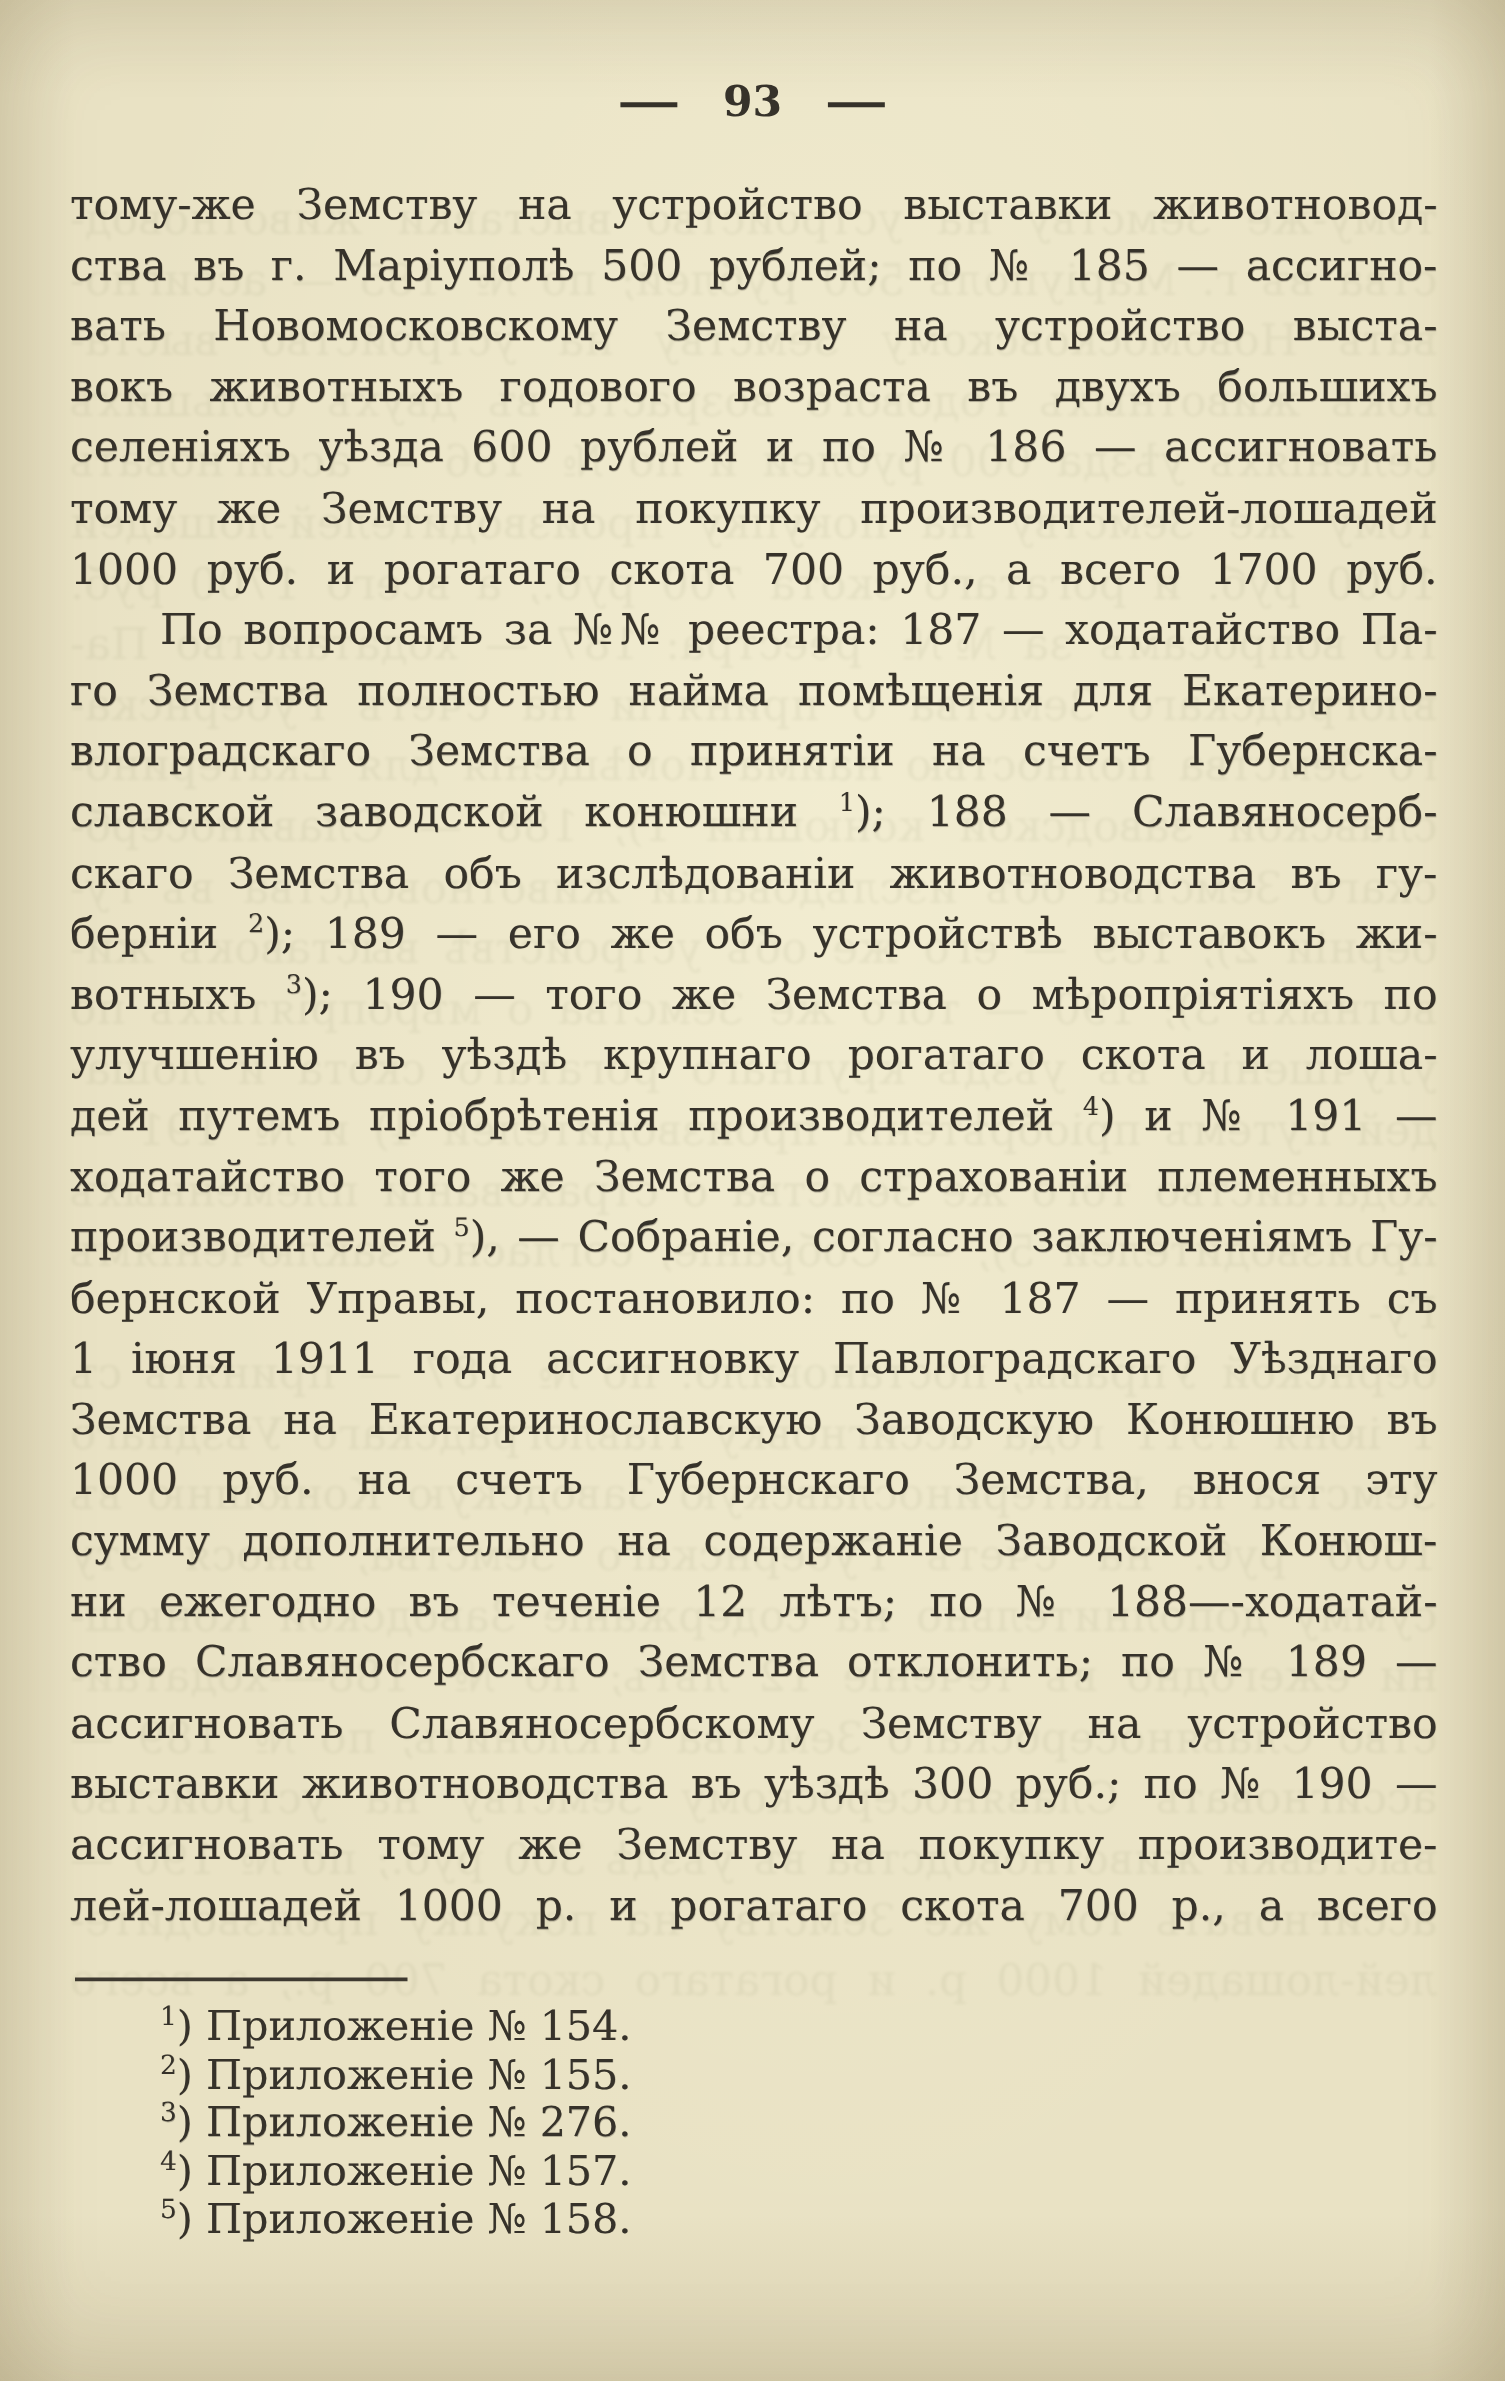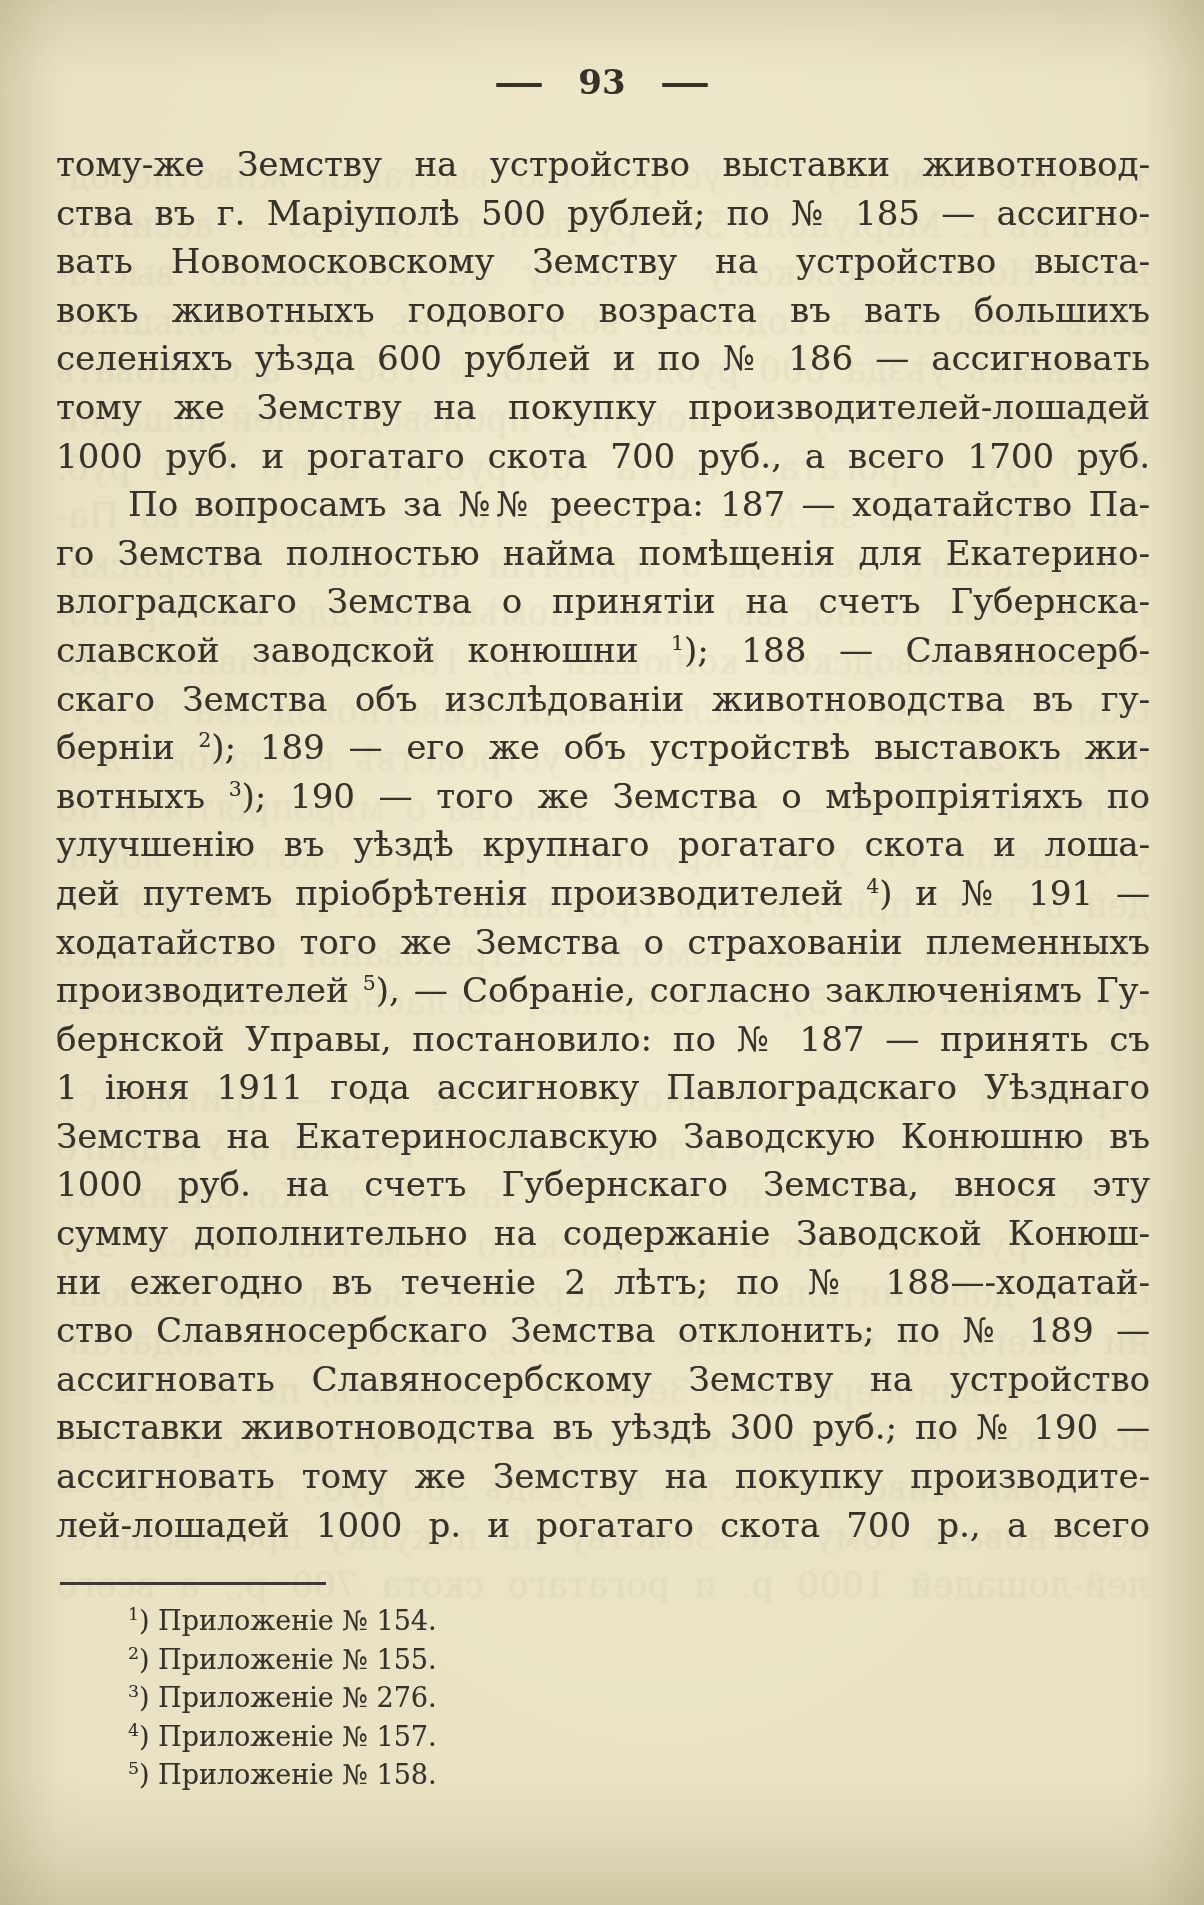--- a/index.html
+++ b/index.html
@@ -46,21 +46,21 @@
   .line.indent{text-indent:72px;}
   .sup{font-size:0.60em; vertical-align:super; line-height:0;}
   .ital{}
   .fnsep{
     position:absolute; top:1582px; left:60px; width:266px;
     border-top:3px solid #3e3930;
     z-index:1;
   }
   .footnotes{
     position:absolute; top:1602px; left:128px;
-    font-size:27px; line-height:38.5px;
+    font-size:33px; line-height:38.5px;
     z-index:1;
     text-shadow:0.3px 0.3px 0.5px rgba(54,50,42,0.3);
   }
   .fnrow{white-space:nowrap;}
   .fnrow .sup{font-size:0.64em;}
 </style>
 </head>
 <body>
 
 <div class="page">
@@ -99,41 +99,41 @@
   <div class="header">
     <span class="dash">—</span>
     <span>93</span>
     <span class="dash">—</span>
   </div>
 
   <div class="content" id="page-body-lines">
       <div class="line"><span>тому-же Земству на устройство выставки животновод-</span></div>
       <div class="line"><span>ства въ г. Маріуполѣ 500 рублей; по № 185 — ассигно-</span></div>
       <div class="line"><span>вать Новомосковскому Земству на устройство выста-</span></div>
-      <div class="line"><span>вокъ животныхъ годового возраста въ вать большихъ</span></div>
+      <div class="line"><span>вокъ животныхъ годового возраста въ двухъ большихъ</span></div>
       <div class="line"><span>селеніяхъ уѣзда 600 рублей и по № 186 — ассигновать</span></div>
       <div class="line"><span>тому же Земству на покупку производителей-лошадей</span></div>
       <div class="line"><span>1000 руб. и рогатаго скота 700 руб., а всего 1700 руб.</span></div>
       <div class="line indent"><span>По вопросамъ за №№ реестра: 187 — ходатайство Па-</span></div>
       <div class="line"><span>го Земства полностью найма помѣщенія для Екатерино-</span></div>
       <div class="line"><span>влоградскаго Земства о принятіи на счетъ Губернска-</span></div>
       <div class="line"><span>славской заводской конюшни </span><span class="sup">1</span><span>); 188 — Славяносерб-</span></div>
       <div class="line"><span>скаго Земства объ изслѣдованіи животноводства въ гу-</span></div>
       <div class="line"><span>берніи </span><span class="sup">2</span><span>); 189 — его же объ устройствѣ выставокъ жи-</span></div>
       <div class="line"><span>вотныхъ </span><span class="sup">3</span><span>); 190 — того же Земства о мѣропріятіяхъ по</span></div>
       <div class="line"><span>улучшенію въ уѣздѣ крупнаго рогатаго скота и лоша-</span></div>
       <div class="line"><span>дей путемъ пріобрѣтенія производителей </span><span class="sup">4</span><span>) и № 191 —</span></div>
       <div class="line"><span>ходатайство того же Земства о страхованіи племенныхъ</span></div>
       <div class="line"><span>производителей </span><span class="sup">5</span><span>), — </span><span class="ital">Собраніе</span><span>, согласно заключеніямъ Гу-</span></div>
       <div class="line"><span>бернской Управы, </span><span class="ital">постановило</span><span>: по № 187 — принять съ</span></div>
       <div class="line"><span>1 іюня 1911 года ассигновку Павлоградскаго Уѣзднаго</span></div>
       <div class="line"><span>Земства на Екатеринославскую Заводскую Конюшню въ</span></div>
       <div class="line"><span>1000 руб. на счетъ Губернскаго Земства, внося эту</span></div>
       <div class="line"><span>сумму дополнительно на содержаніе Заводской Конюш-</span></div>
-      <div class="line"><span>ни ежегодно въ теченіе 2 лѣтъ; по № 188—-ходатай-</span></div>
+      <div class="line"><span>ни ежегодно въ теченіе 12 лѣтъ; по № 188—-ходатай-</span></div>
       <div class="line"><span>ство Славяносербскаго Земства отклонить; по № 189 —</span></div>
       <div class="line"><span>ассигновать Славяносербскому Земству на устройство</span></div>
       <div class="line"><span>выставки животноводства въ уѣздѣ 300 руб.; по № 190 —</span></div>
       <div class="line"><span>ассигновать тому же Земству на покупку производите-</span></div>
       <div class="line"><span>лей-лошадей 1000 р. и рогатаго скота 700 р., а всего</span></div>
     </div>
 
   <div class="fnsep"></div>
 
   <div class="footnotes" id="footnote-list">

